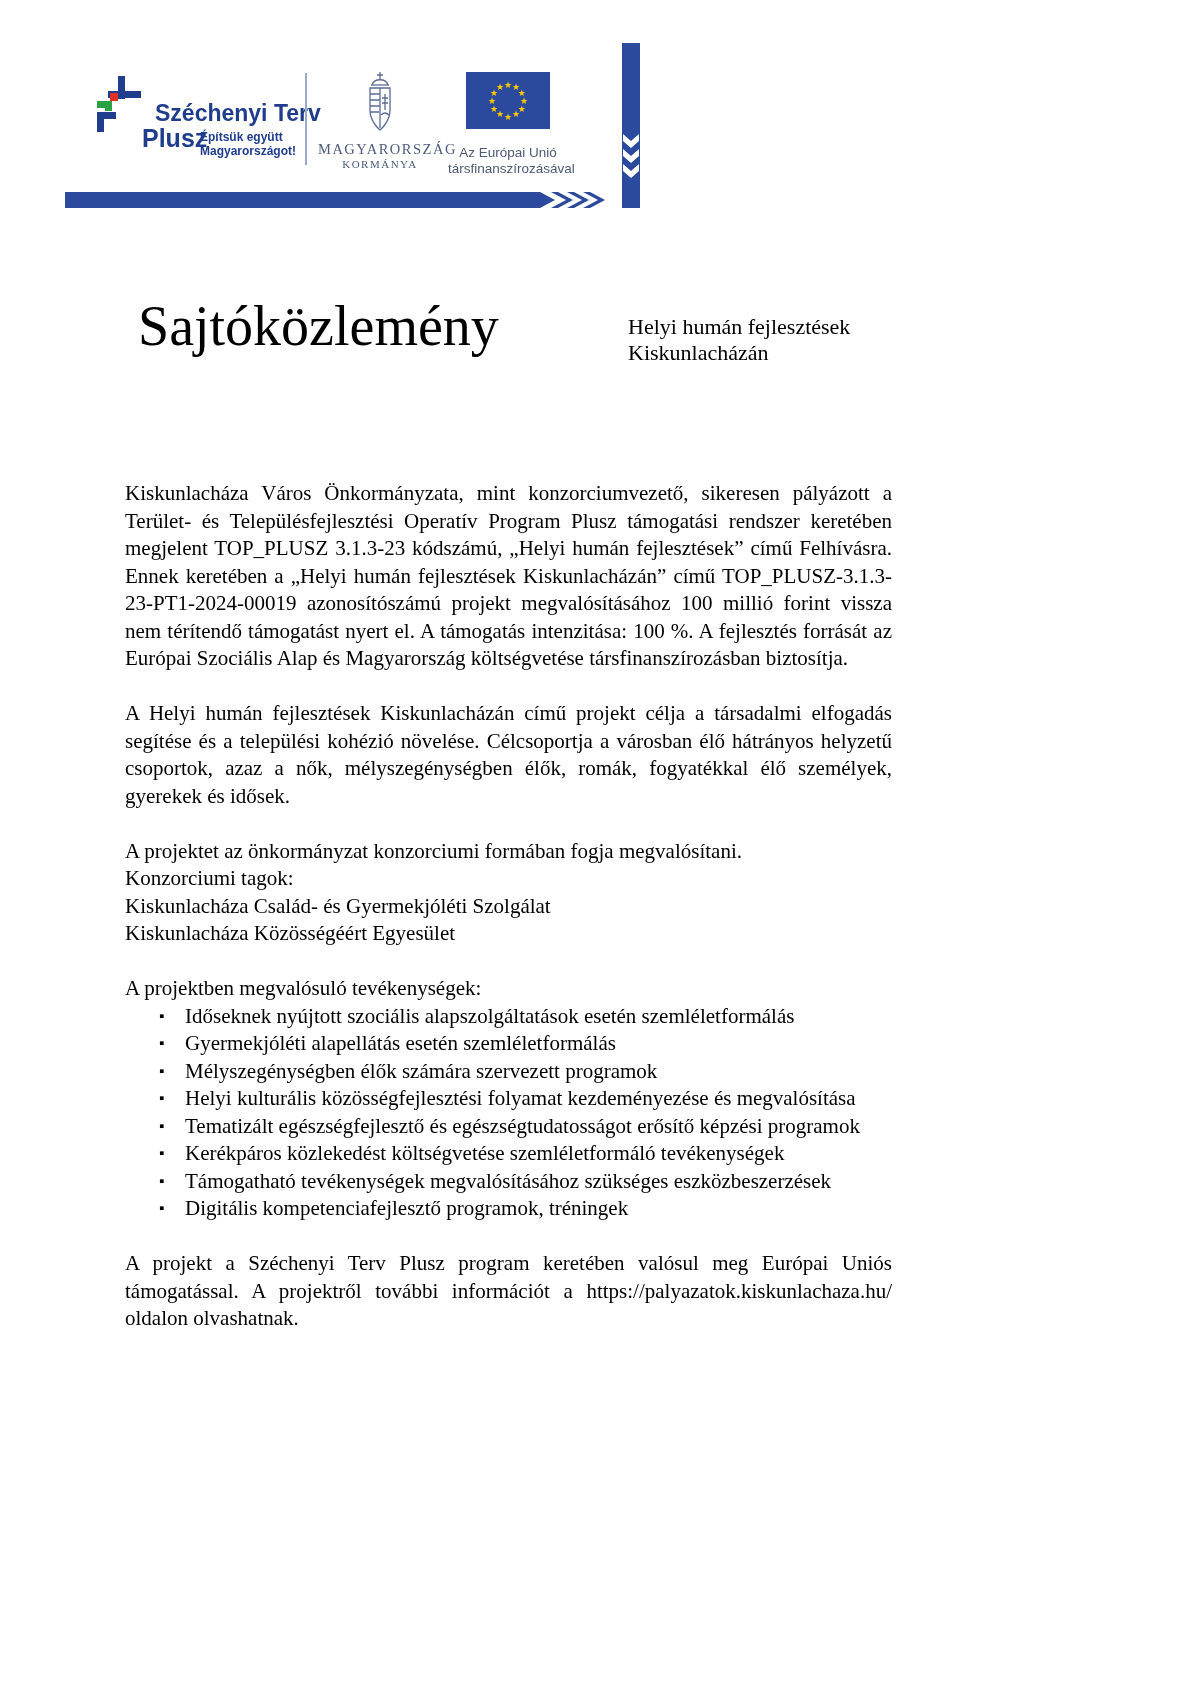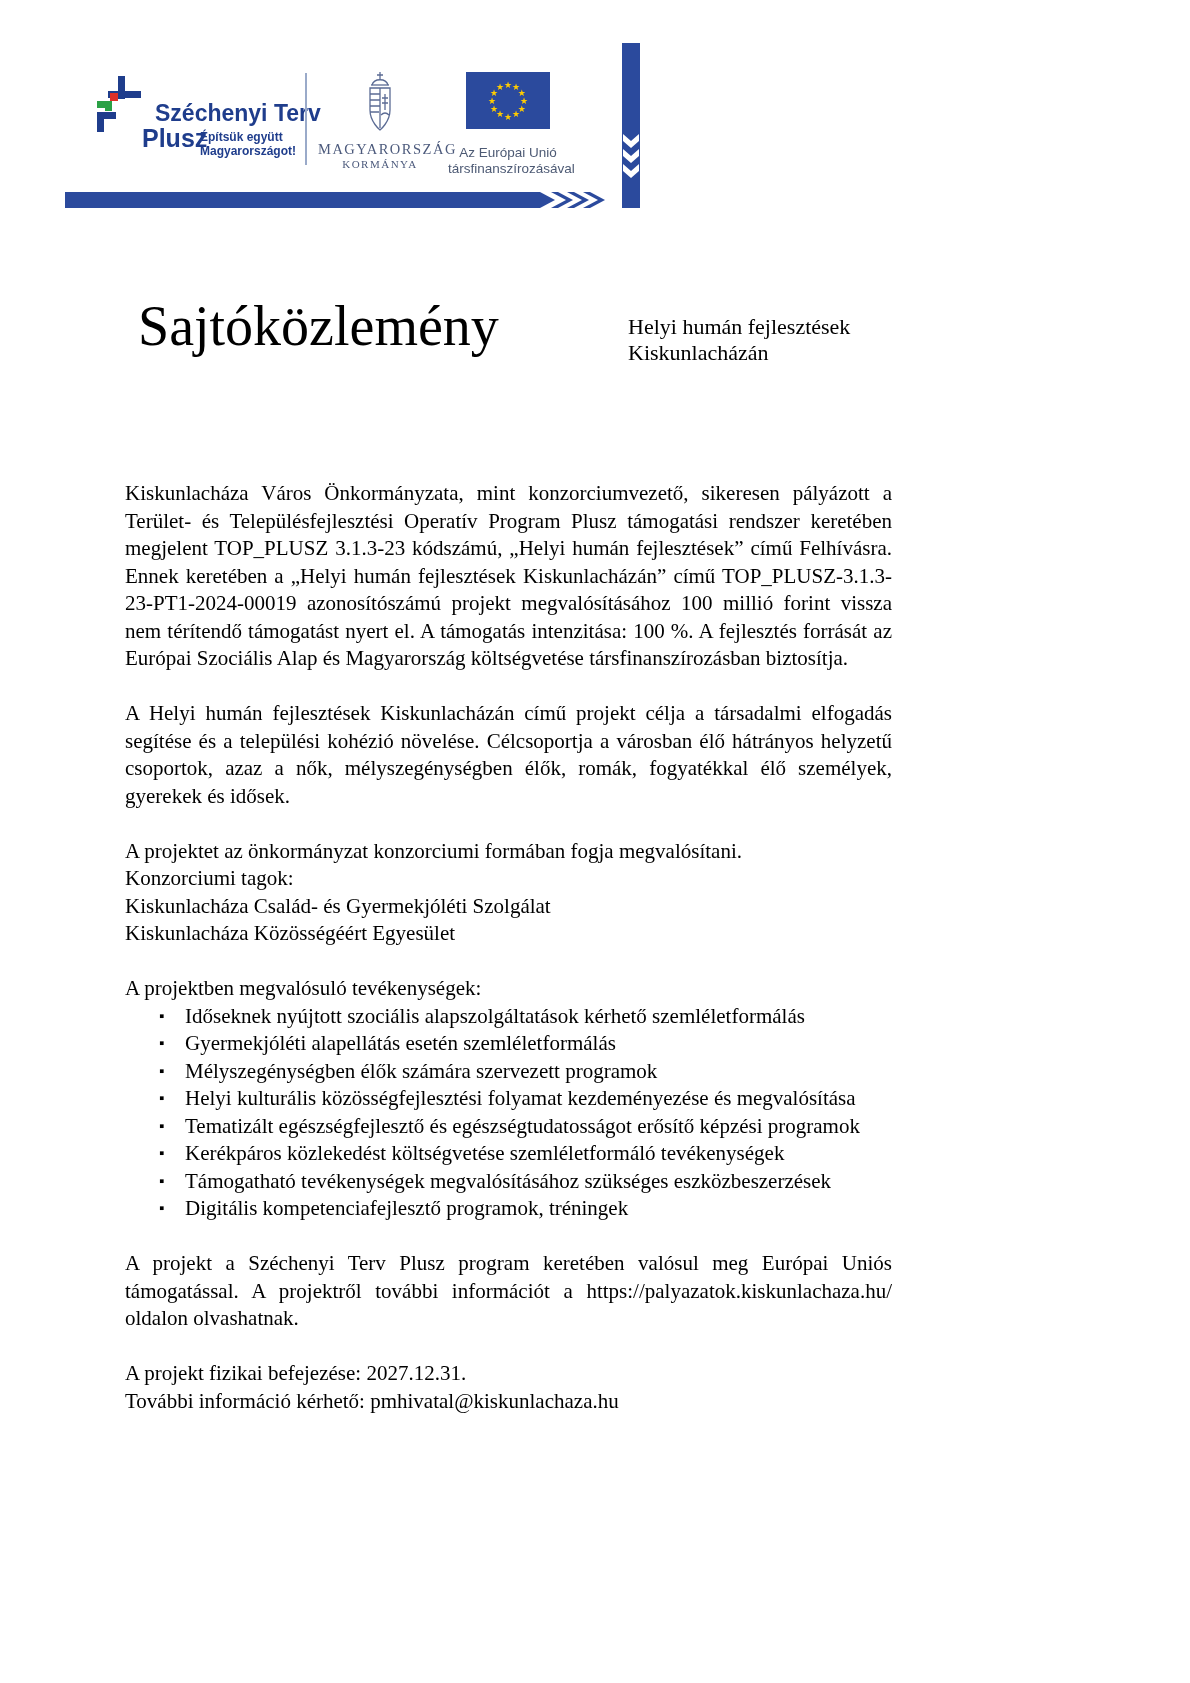--- a/index.html
+++ b/index.html
@@ -131,29 +131,25 @@
     <p class="just">Kiskunlacháza Város Önkormányzata, mint konzorciumvezető, sikeresen pályázott a Terület- és Településfejlesztési Operatív Program Plusz támogatási rendszer keretében megjelent TOP_PLUSZ 3.1.3-23 kódszámú, „Helyi humán fejlesztések” című Felhívásra. Ennek keretében a „Helyi humán fejlesztések Kiskunlacházán” című TOP_PLUSZ-3.1.3-23-PT1-2024-00019 azonosítószámú projekt megvalósításához 100 millió forint vissza nem térítendő támogatást nyert el. A támogatás intenzitása: 100 %. A fejlesztés forrását az Európai Szociális Alap és Magyarország költségvetése társfinanszírozásban biztosítja.</p>
     <p class="just">A Helyi humán fejlesztések Kiskunlacházán című projekt célja a társadalmi elfogadás segítése és a települési kohézió növelése. Célcsoportja a városban élő hátrányos helyzetű csoportok, azaz a nők, mélyszegénységben élők, romák, fogyatékkal élő személyek, gyerekek és idősek.</p>
     <div class="plain-lines">
         <div>A projektet az önkormányzat konzorciumi formában fogja megvalósítani.</div>
         <div>Konzorciumi tagok:</div>
         <div>Kiskunlacháza Család- és Gyermekjóléti Szolgálat</div>
         <div>Kiskunlacháza Közösségéért Egyesület</div>
       </div>
     <p class="activities-intro">A projektben megvalósuló tevékenységek:</p>
     <div class="bullets">
-        <div class="bullet-item"><span class="marker">▪</span><span>Időseknek nyújtott szociális alapszolgáltatások kérhető szemléletformálás</span></div>
+        <div class="bullet-item"><span class="marker">▪</span><span>Időseknek nyújtott szociális alapszolgáltatások esetén szemléletformálás</span></div>
         <div class="bullet-item"><span class="marker">▪</span><span>Gyermekjóléti alapellátás esetén szemléletformálás</span></div>
         <div class="bullet-item"><span class="marker">▪</span><span>Mélyszegénységben élők számára szervezett programok</span></div>
         <div class="bullet-item"><span class="marker">▪</span><span>Helyi kulturális közösségfejlesztési folyamat kezdeményezése és megvalósítása</span></div>
         <div class="bullet-item"><span class="marker">▪</span><span>Tematizált egészségfejlesztő és egészségtudatosságot erősítő képzési programok</span></div>
         <div class="bullet-item"><span class="marker">▪</span><span>Kerékpáros közlekedést költségvetése szemléletformáló tevékenységek</span></div>
         <div class="bullet-item"><span class="marker">▪</span><span>Támogatható tevékenységek megvalósításához szükséges eszközbeszerzések</span></div>
         <div class="bullet-item"><span class="marker">▪</span><span>Digitális kompetenciafejlesztő programok, tréningek</span></div>
       </div>
     <p class="just">A projekt a Széchenyi Terv Plusz program keretében valósul meg Európai Uniós támogatással. A projektről további információt a https://palyazatok.kiskunlachaza.hu/ oldalon olvashatnak.</p>
-    <div class="closing-lines">
-      <div>A projekt fizikai befejezése: 2027.12.31.</div>
-      <div>További információ kérhető: pmhivatal@kiskunlachaza.hu</div>
-    </div>
   </div>
 
 </div>
 
 </body></html>

